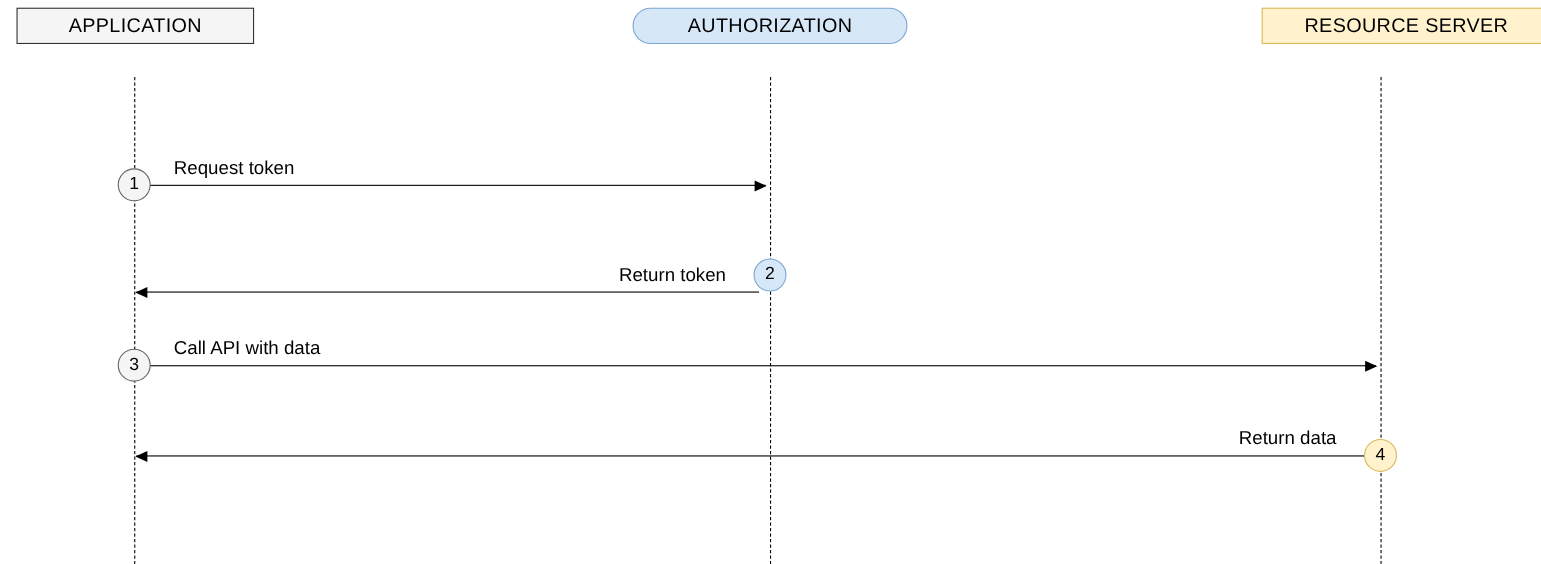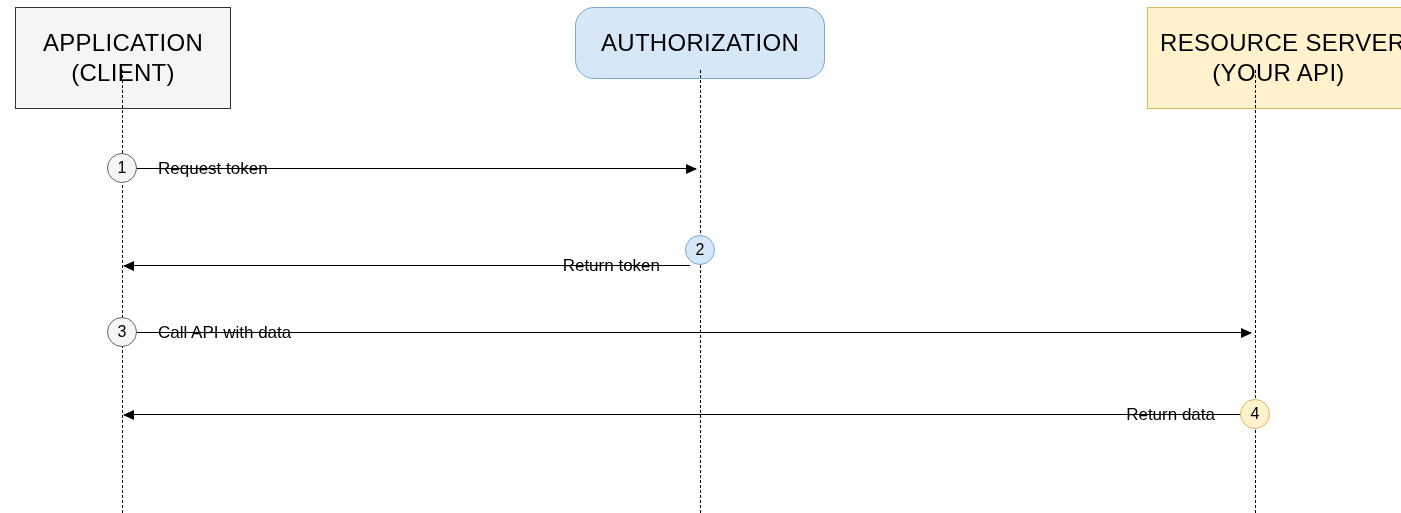--- a/index.html
+++ b/index.html
@@ -12,22 +12,22 @@
     position:relative;
     width:1401px;
     height:513px;
   }
   .participant {
     position:absolute;
     top:7px;
     border:1px solid #333;
     box-sizing:border-box;
     text-align:center;
-    padding:20px 12px;
-    font-size:24px;
+    padding:4px 12px;
+    font-size:18px;
     line-height:1.25;
     letter-spacing:0.3px;
   }
   .participant span { display:block; white-space:nowrap; }
   .p-client { background:#f5f5f5; }
   .p-auth   { background:#d6e7f8; border-color:#7ba7d1; }
   .p-res    { background:#fff2cc; border-color:#d9b95c; }
   .lifeline {
     position:absolute;
     top:70px;
@@ -47,21 +47,20 @@
     border-top:5px solid transparent;
     border-bottom:5px solid transparent;
   }
   .arrow.to-right .head { right:-1px;  border-left:11px solid #000; }
   .arrow.to-left  .head { left:-1px;   border-right:11px solid #000; }
   .arrow .lbl {
     position:absolute;
     top:-26px;
     font-size:17px;
     white-space:nowrap;
-    margin-top:16px;
   }
   .step {
     position:absolute;
     width:30px; height:30px;
     border-radius:50%;
     border:1px solid #666;
     box-sizing:border-box;
     font-size:16px;
     display:flex;
     align-items:center;
@@ -71,28 +70,26 @@
   .step.auth { background:#d6e7f8; border-color:#7ba7d1; }
   .step.res  { background:#fff2cc; border-color:#d9b95c; }
 </style>
 </head>
 <body>
 
 <div class="stage">
 
   <div class="participant p-client" style="left:15px; width:216px;">
     <span>APPLICATION</span>
-    <span>(CLIENT)</span>
   </div>
   <div class="participant p-auth" style="left:575px; width:250px;border-radius:19px;">
     <span>AUTHORIZATION</span>
   </div>
   <div class="participant p-res" style="left:1123px; width:263px;margin-left:24px;">
     <span>RESOURCE SERVER</span>
-    <span>(YOUR API)</span>
   </div>
 
   <div class="lifeline" style="left:122px;"></div>
   <div class="lifeline" style="left:700px;"></div>
   <div class="lifeline" style="left:1255px;"></div>
 
   <div class="arrow to-right" style="left:130px; width:566px; top:168px;">
     <span class="lbl" style="left:28px;">Request token</span>
     <span class="head"></span>
   </div>

